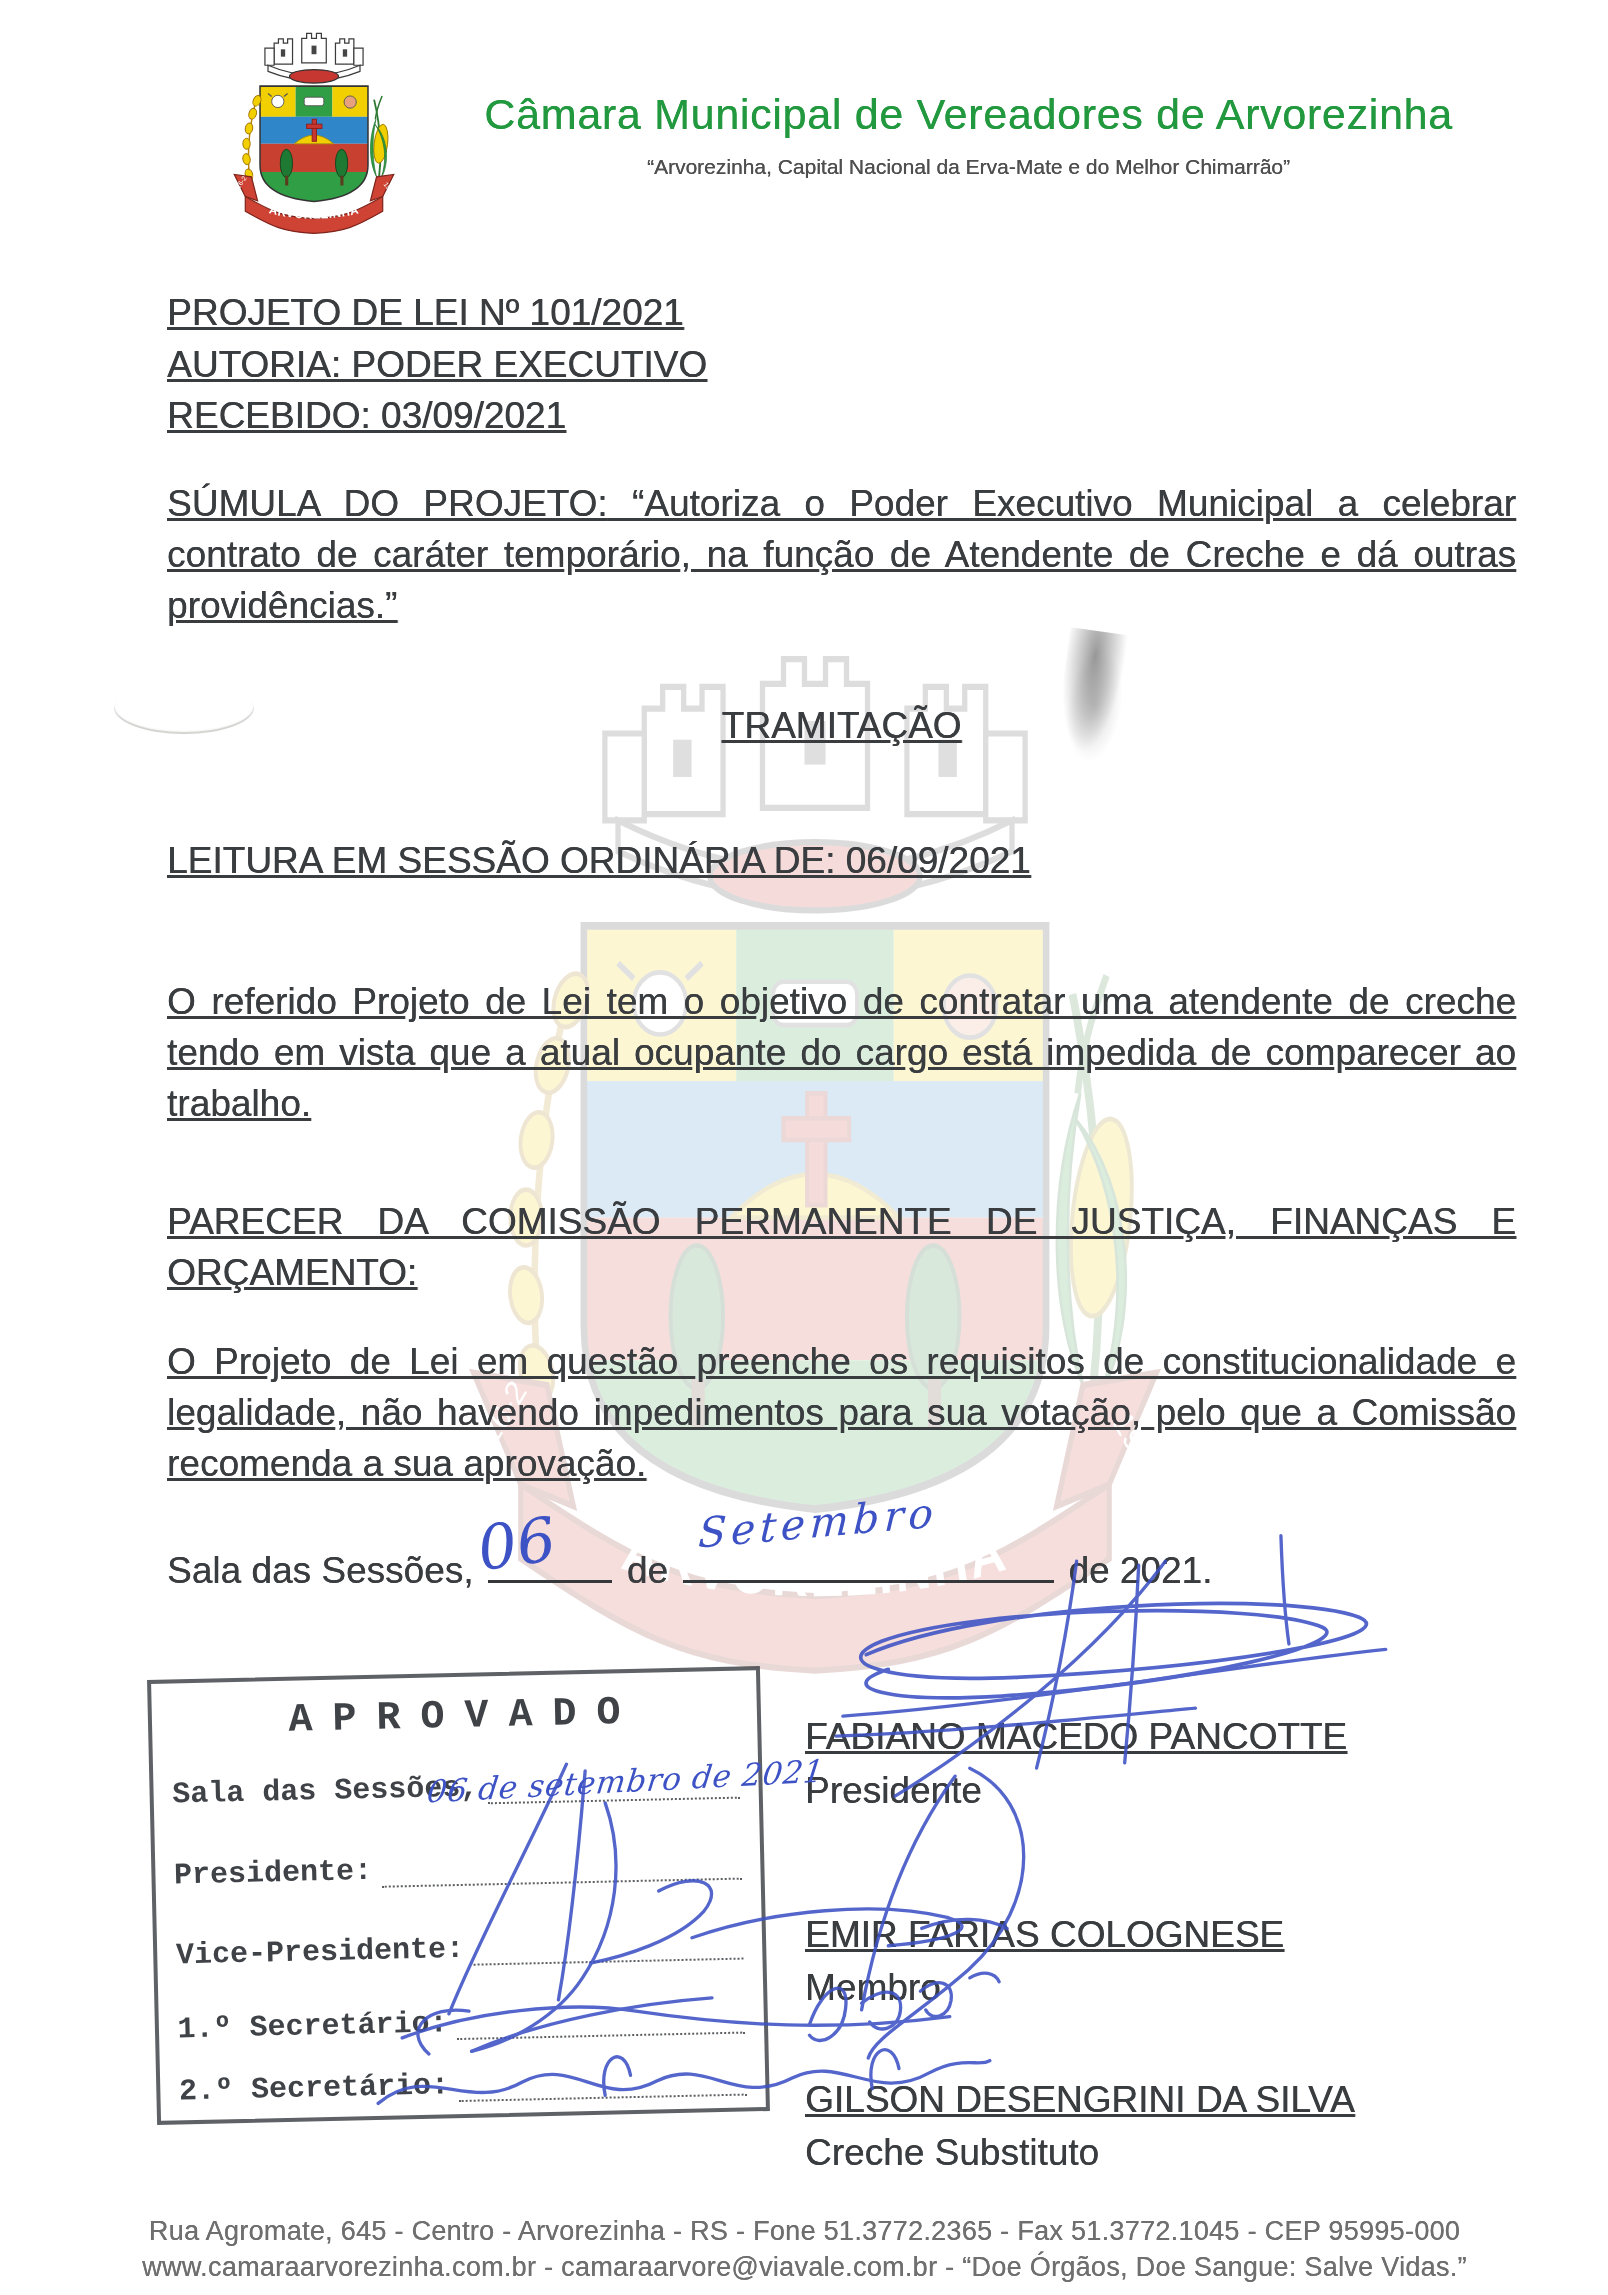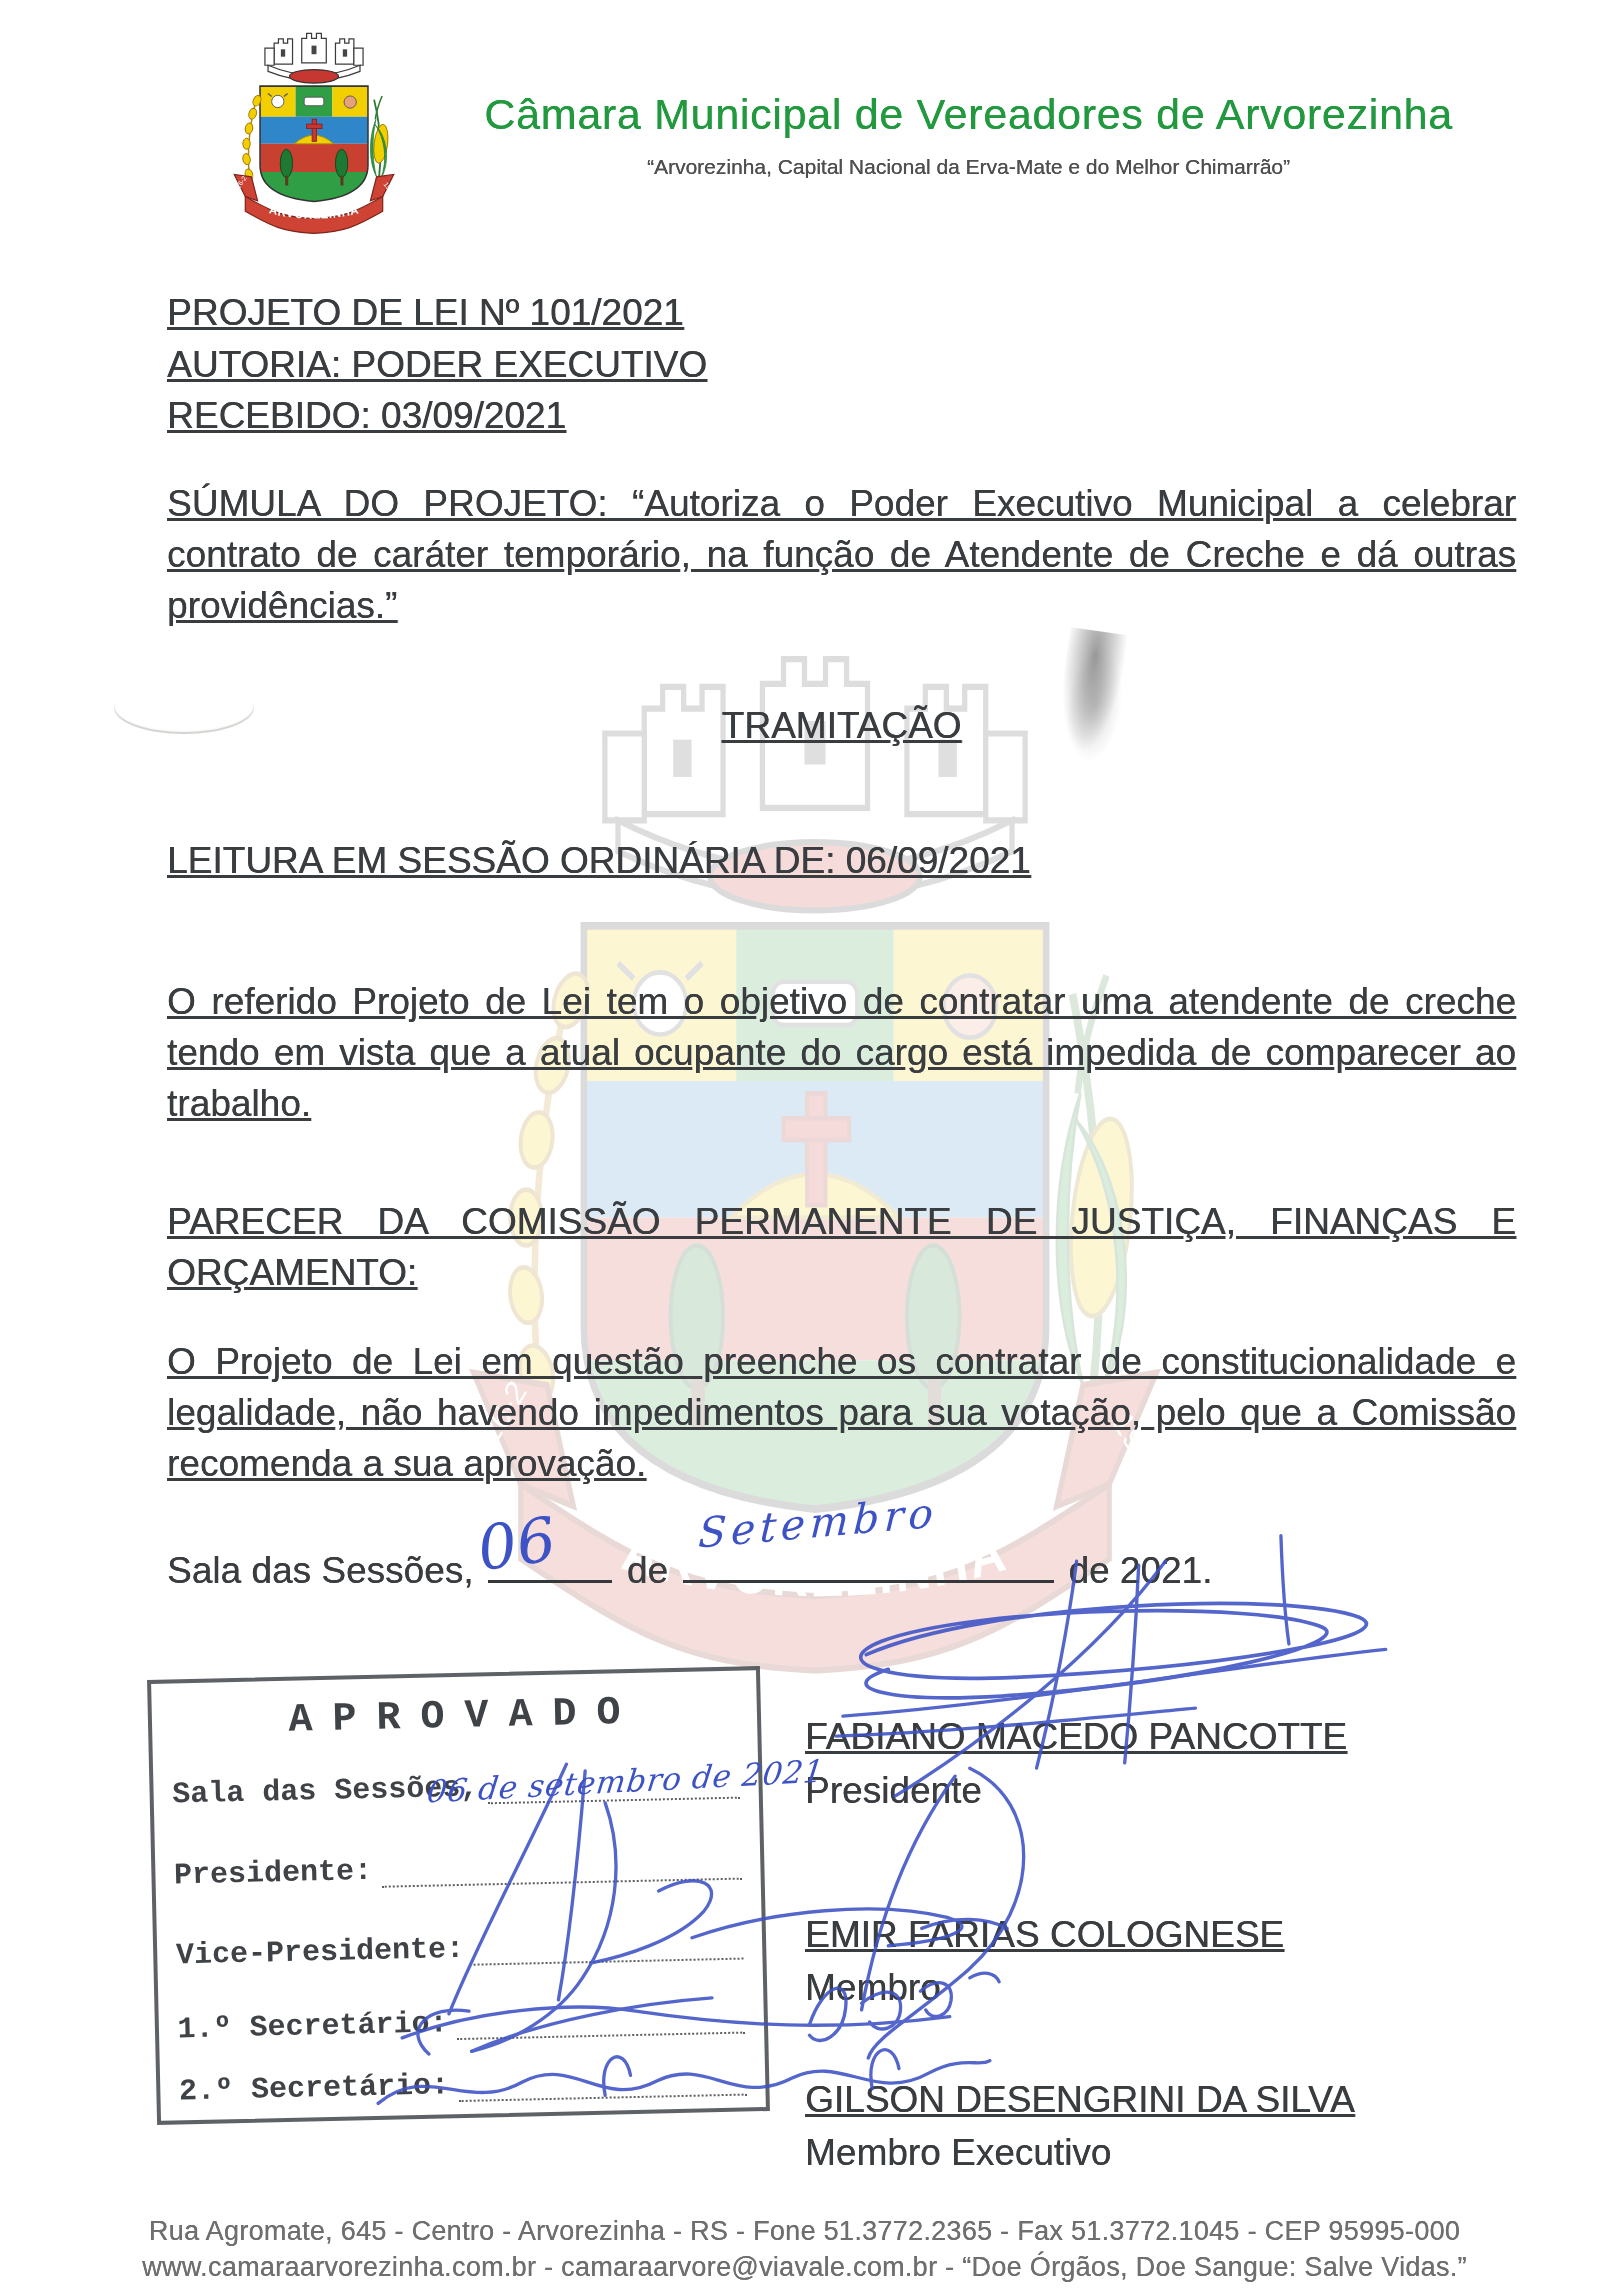--- a/index.html
+++ b/index.html
@@ -144,21 +144,21 @@
   </div>
 
   <div class="abs layer-text body-text caps" style="left:167px;top:700px;width:1349px;text-align:center">TRAMITAÇÃO</div>
   <div class="abs layer-text body-text caps" style="left:167px;top:835px">LEITURA EM SESSÃO ORDINÁRIA DE: 06/09/2021</div>
   <div class="abs layer-text body-text justify" style="left:167px;top:976px;width:1349px">O referido Projeto de Lei tem o objetivo de contratar uma atendente de creche tendo em vista que a atual ocupante do cargo está impedida de comparecer ao trabalho.</div>
 
   <div class="abs layer-text body-text caps" style="left:167px;top:1196px;width:1349px">
     <div class="stretch">PARECER DA COMISSÃO PERMANENTE DE JUSTIÇA, FINANÇAS E</div>
     <div>ORÇAMENTO:</div>
   </div>
-  <div class="abs layer-text body-text justify" style="left:167px;top:1336px;width:1349px">O Projeto de Lei em questão preenche os contratar de constitucionalidade e legalidade, não havendo impedimentos para sua votação, pelo que a Comissão recomenda a sua aprovação.</div>
+  <div class="abs layer-text body-text justify" style="left:167px;top:1336px;width:1349px">O Projeto de Lei em questão preenche os requisitos de constitucionalidade e legalidade, não havendo impedimentos para sua votação, pelo que a Comissão recomenda a sua aprovação.</div>
 
   <div class="abs layer-text body-text sala-row" style="left:167px;top:1541px;width:1349px">
     <span>Sala das Sessões,</span>
     <span class="blank" style="width:124px"></span>
     <span>de</span>
     <span class="blank" style="width:371px"></span>
     <span>de 2021.</span>
   </div>
   <div class="abs hand" style="left:478px;top:1508px;font-size:61px;transform:rotate(-8deg)">06</div>
   <div class="abs hand" style="left:698px;top:1499px;font-size:41px;letter-spacing:4.7px;transform:rotate(-5deg) skewX(-8deg)">Setembro</div>
@@ -188,21 +188,21 @@
   </div>
   <div class="abs hand" style="left:427px;top:1763px;font-size:31px;letter-spacing:0.7px;transform:rotate(-3deg) skewX(-10deg)">06 de setembro de 2021</div>
 
   <div class="abs layer-text body-text caps" style="left:805px;top:1711px">FABIANO MACEDO PANCOTTE</div>
   <div class="abs layer-text body-text" style="left:805px;top:1765px">Presidente</div>
 
   <div class="abs layer-text body-text caps" style="left:805px;top:1909px">EMIR FARIAS COLOGNESE</div>
   <div class="abs layer-text body-text" style="left:805px;top:1962px">Membro</div>
 
   <div class="abs layer-text body-text caps" style="left:805px;top:2074px">GILSON DESENGRINI DA SILVA</div>
-  <div class="abs layer-text body-text" style="left:805px;top:2127px">Membro Executivo</div>
+  <div class="abs layer-text body-text" style="left:805px;top:2127px">Creche Substituto</div>
 
   <svg class="abs sig-layer" viewBox="0 0 2409 3437">
     <g fill="none" stroke="#3d52c4" stroke-linecap="round" stroke-width="5" opacity=".88">
 
       <path stroke-width="5.5" d="M1297,2478 C1480,2398 1935,2383 2035,2422 C2105,2452 1830,2497 1520,2512 C1330,2520 1235,2492 1320,2458 C1460,2405 1890,2398 1980,2437 C2030,2460 1800,2520 1500,2540 C1330,2550 1245,2528 1330,2500"></path>
       <path d="M1262,2570 C1520,2552 1880,2490 2075,2470"></path>
       <path d="M1252,2600 C1430,2594 1640,2572 1790,2558"></path>
       <path d="M1612,2338 C1600,2430 1578,2545 1552,2648"></path>
       <path d="M1705,2344 C1700,2450 1692,2556 1684,2640"></path>
       <path d="M1918,2300 C1920,2360 1924,2420 1930,2462"></path>

